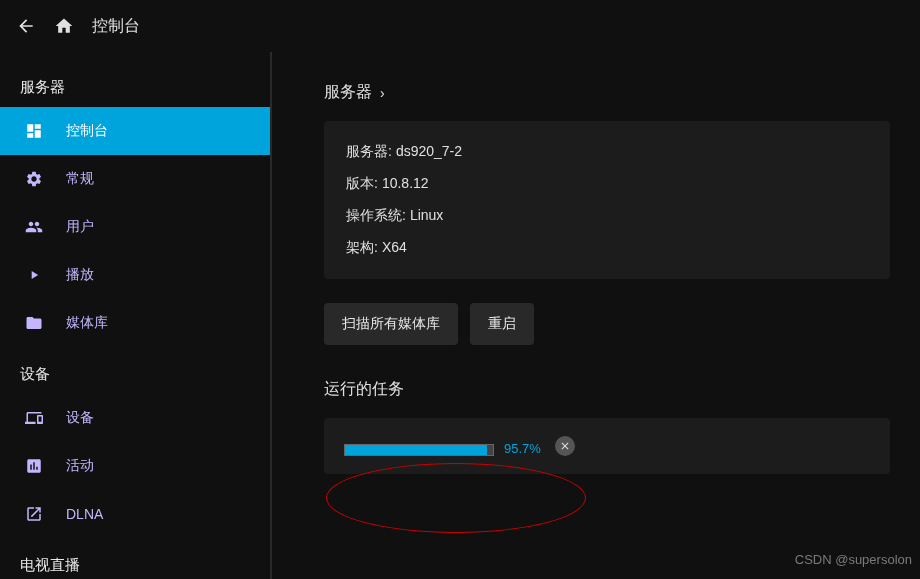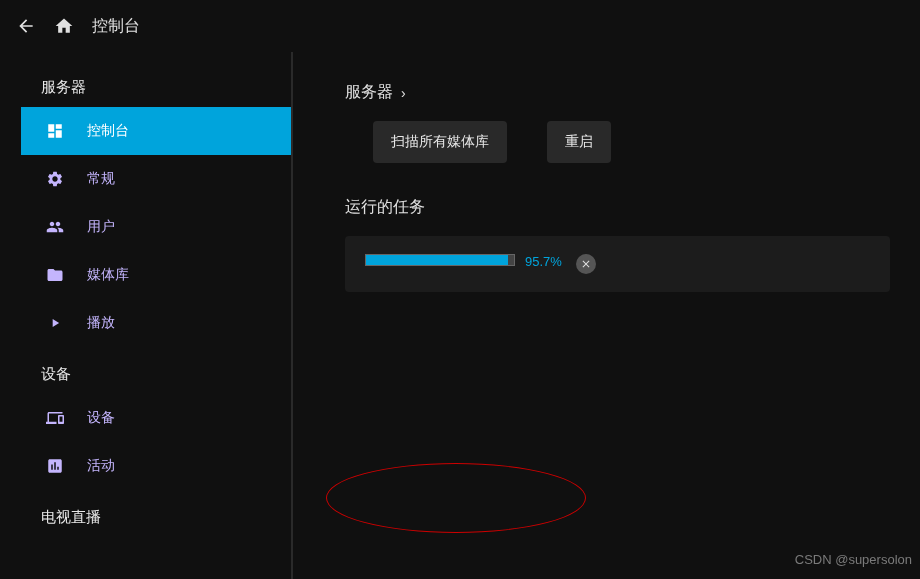--- a/index.html
+++ b/index.html
@@ -29,21 +29,20 @@
       justify-content: center;
       cursor: pointer;
     }
     .header-title {
       font-size: 16px;
       font-weight: 500;
     }
     .main {
       display: flex;
       height: calc(100% - 52px);
-      padding-left: 21px;
     }
     .sidebar {
       width: 272px;
       background: #101010;
       border-right: 2px solid #2a2a2a;
       overflow-y: auto;
       padding-top: 8px;
     }
     .sidebar-section {
       padding: 18px 20px 10px;
@@ -112,35 +111,34 @@
     }
     .btn {
       background: #292929;
       border: none;
       color: #e8e8e8;
       padding: 12px 18px;
       border-radius: 4px;
       font-size: 14px;
       cursor: pointer;
       font-weight: 500;
-      margin-left: 28px;
     }
     .task-card {
       background: #1c1c1c;
       border-radius: 4px;
       padding: 18px 20px;
       position: relative;
     }
     .task-title {
       font-size: 13px;
       margin-bottom: 12px;
     }
     .progress-row {
       display: flex;
-      align-items: flex-start;
+      align-items: flex-end;
       gap: 10px;
     }
     .progress-bar {
       width: 150px;
       height: 12px;
       background: #444;
       border: 1px solid #666;
       position: relative;
     }
     .progress-fill {
@@ -220,60 +218,86 @@
     <div class="sidebar-item">
       <span class="sidebar-item-icon">
           <svg width="18" height="18" viewBox="0 0 24 24">
             <path d="M16 11c1.66 0 2.99-1.34 2.99-3S17.66 5 16 5c-1.66 0-3 1.34-3 3s1.34 3 3 3zm-8 0c1.66 0 2.99-1.34 2.99-3S9.66 5 8 5C6.34 5 5 6.34 5 8s1.34 3 3 3zm0 2c-2.33 0-7 1.17-7 3.5V19h14v-2.5c0-2.33-4.67-3.5-7-3.5zm8 0c-.29 0-.62.02-.97.05 1.16.84 1.97 1.97 1.97 3.45V19h6v-2.5c0-2.33-4.67-3.5-7-3.5z"></path>
           </svg>
         </span>
       <span class="sidebar-item-label">用户</span>
     </div>
     <div class="sidebar-item">
       <span class="sidebar-item-icon">
-          <svg width="18" height="18" viewBox="0 0 24 24">
-            <path d="M10 4H4c-1.1 0-1.99.9-1.99 2L2 18c0 1.1.9 2 2 2h16c1.1 0 2-.9 2-2V8c0-1.1-.9-2-2-2h-8l-2-2z"></path>
-          </svg>
-        </span>
-      <span class="sidebar-item-label">媒体库</span>
-    </div>
-    <div class="sidebar-item">
-      <span class="sidebar-item-icon">
           <svg width="14" height="14" viewBox="0 0 24 24">
             <path d="M8 5v14l11-7z"></path>
           </svg>
         </span>
       <span class="sidebar-item-label">播放</span>
     </div>
+    <div class="sidebar-item">
+      <span class="sidebar-item-icon">
+          <svg width="18" height="18" viewBox="0 0 24 24">
+            <path d="M10 4H4c-1.1 0-1.99.9-1.99 2L2 18c0 1.1.9 2 2 2h16c1.1 0 2-.9 2-2V8c0-1.1-.9-2-2-2h-8l-2-2z"></path>
+          </svg>
+        </span>
+      <span class="sidebar-item-label">媒体库</span>
+    </div>
 
     <div class="sidebar-section">设备</div>
     <div class="sidebar-item">
       <span class="sidebar-item-icon">
           <svg width="18" height="18" viewBox="0 0 24 24">
             <path d="M4 6h18V4H4c-1.1 0-2 .9-2 2v11H0v3h14v-3H4V6zm19 2h-6c-.55 0-1 .45-1 1v10c0 .55.45 1 1 1h6c.55 0 1-.45 1-1V9c0-.55-.45-1-1-1zm-1 9h-4v-7h4v7z"></path>
           </svg>
         </span>
       <span class="sidebar-item-label">设备</span>
     </div>
     <div class="sidebar-item">
       <span class="sidebar-item-icon">
           <svg width="18" height="18" viewBox="0 0 24 24">
             <path d="M19 3H5c-1.1 0-2 .9-2 2v14c0 1.1.9 2 2 2h14c1.1 0 2-.9 2-2V5c0-1.1-.9-2-2-2zM9 17H7v-7h2v7zm4 0h-2V7h2v10zm4 0h-2v-4h2v4z"></path>
           </svg>
         </span>
       <span class="sidebar-item-label">活动</span>
+    </div>
+    <div class="sidebar-item">
+      <span class="sidebar-item-icon">
+          <svg width="18" height="18" viewBox="0 0 24 24">
+            <path d="M19 19H5V5h7V3H5c-1.11 0-2 .9-2 2v14c0 1.1.89 2 2 2h14c1.1 0 2-.9 2-2v-7h-2v7zM14 3v2h3.59l-9.83 9.83 1.41 1.41L19 6.41V10h2V3h-7z"></path>
+          </svg>
+        </span>
+      <span class="sidebar-item-label">DLNA</span>
     </div>
 
     <div class="sidebar-section">电视直播</div>
   </div>
 
   <div class="content">
     <div class="section-title">
       <span>服务器</span>
       <span class="chevron">›</span>
+    </div>
+    <div class="info-card">
+      <div class="info-row">
+        <span class="info-label">服务器:</span>
+        <span class="info-value">ds920_7-2</span>
+      </div>
+      <div class="info-row">
+        <span class="info-label">版本:</span>
+        <span class="info-value">10.8.12</span>
+      </div>
+      <div class="info-row">
+        <span class="info-label">操作系统:</span>
+        <span class="info-value">Linux</span>
+      </div>
+      <div class="info-row">
+        <span class="info-label">架构:</span>
+        <span class="info-value">X64</span>
+      </div>
     </div>
     <div class="button-row">
       <button class="btn">扫描所有媒体库</button>
       <button class="btn">重启</button>
     </div>
     <div class="section-title" style="cursor:default">运行的任务</div>
     <div class="task-card">
       <div class="progress-row">
         <div class="progress-bar">
           <div class="progress-fill" id="progress-fill" style="width: 95.7%;"></div>

